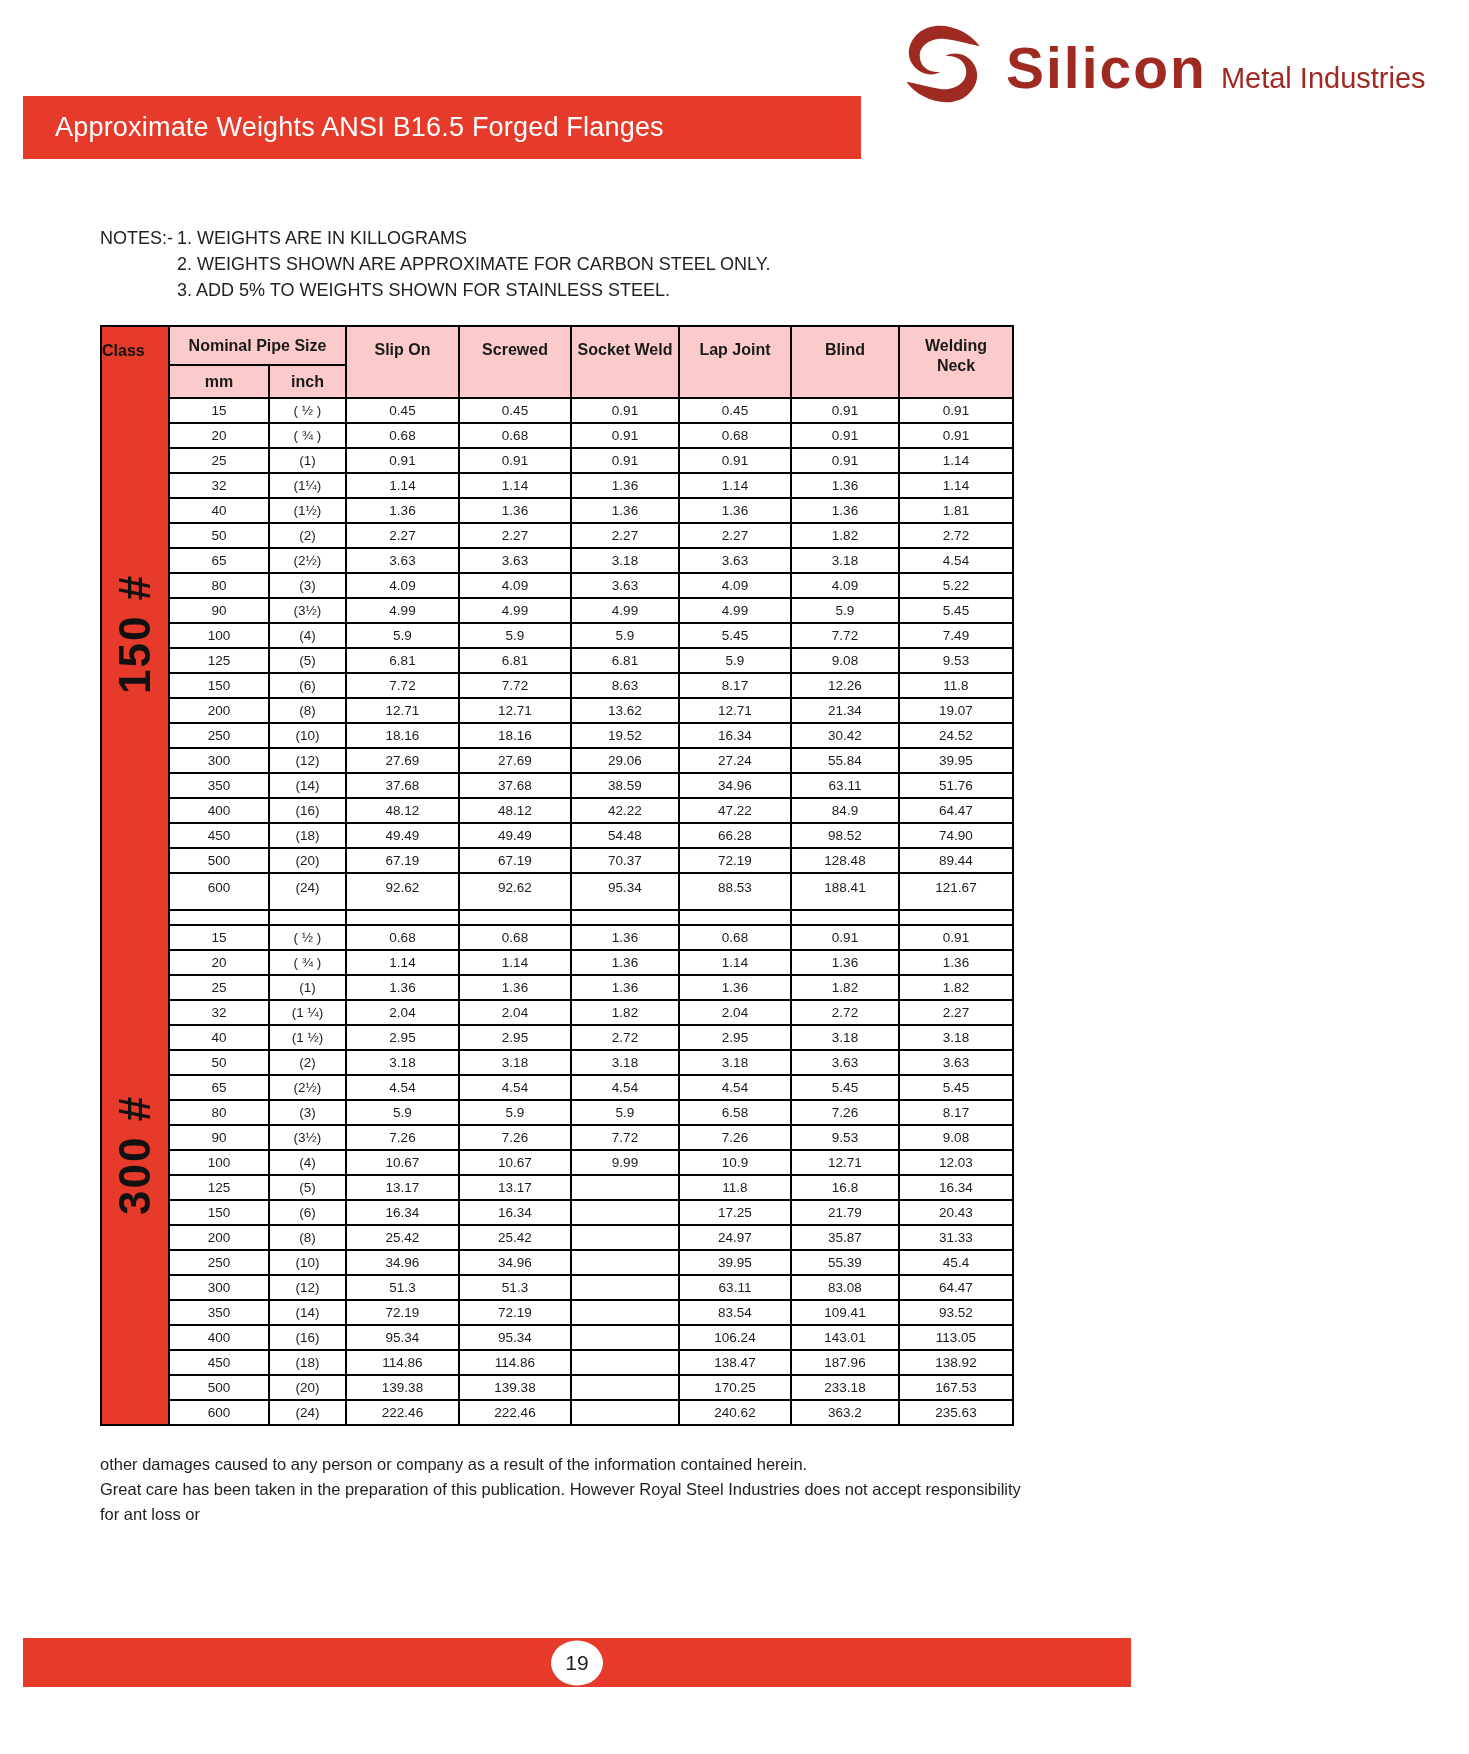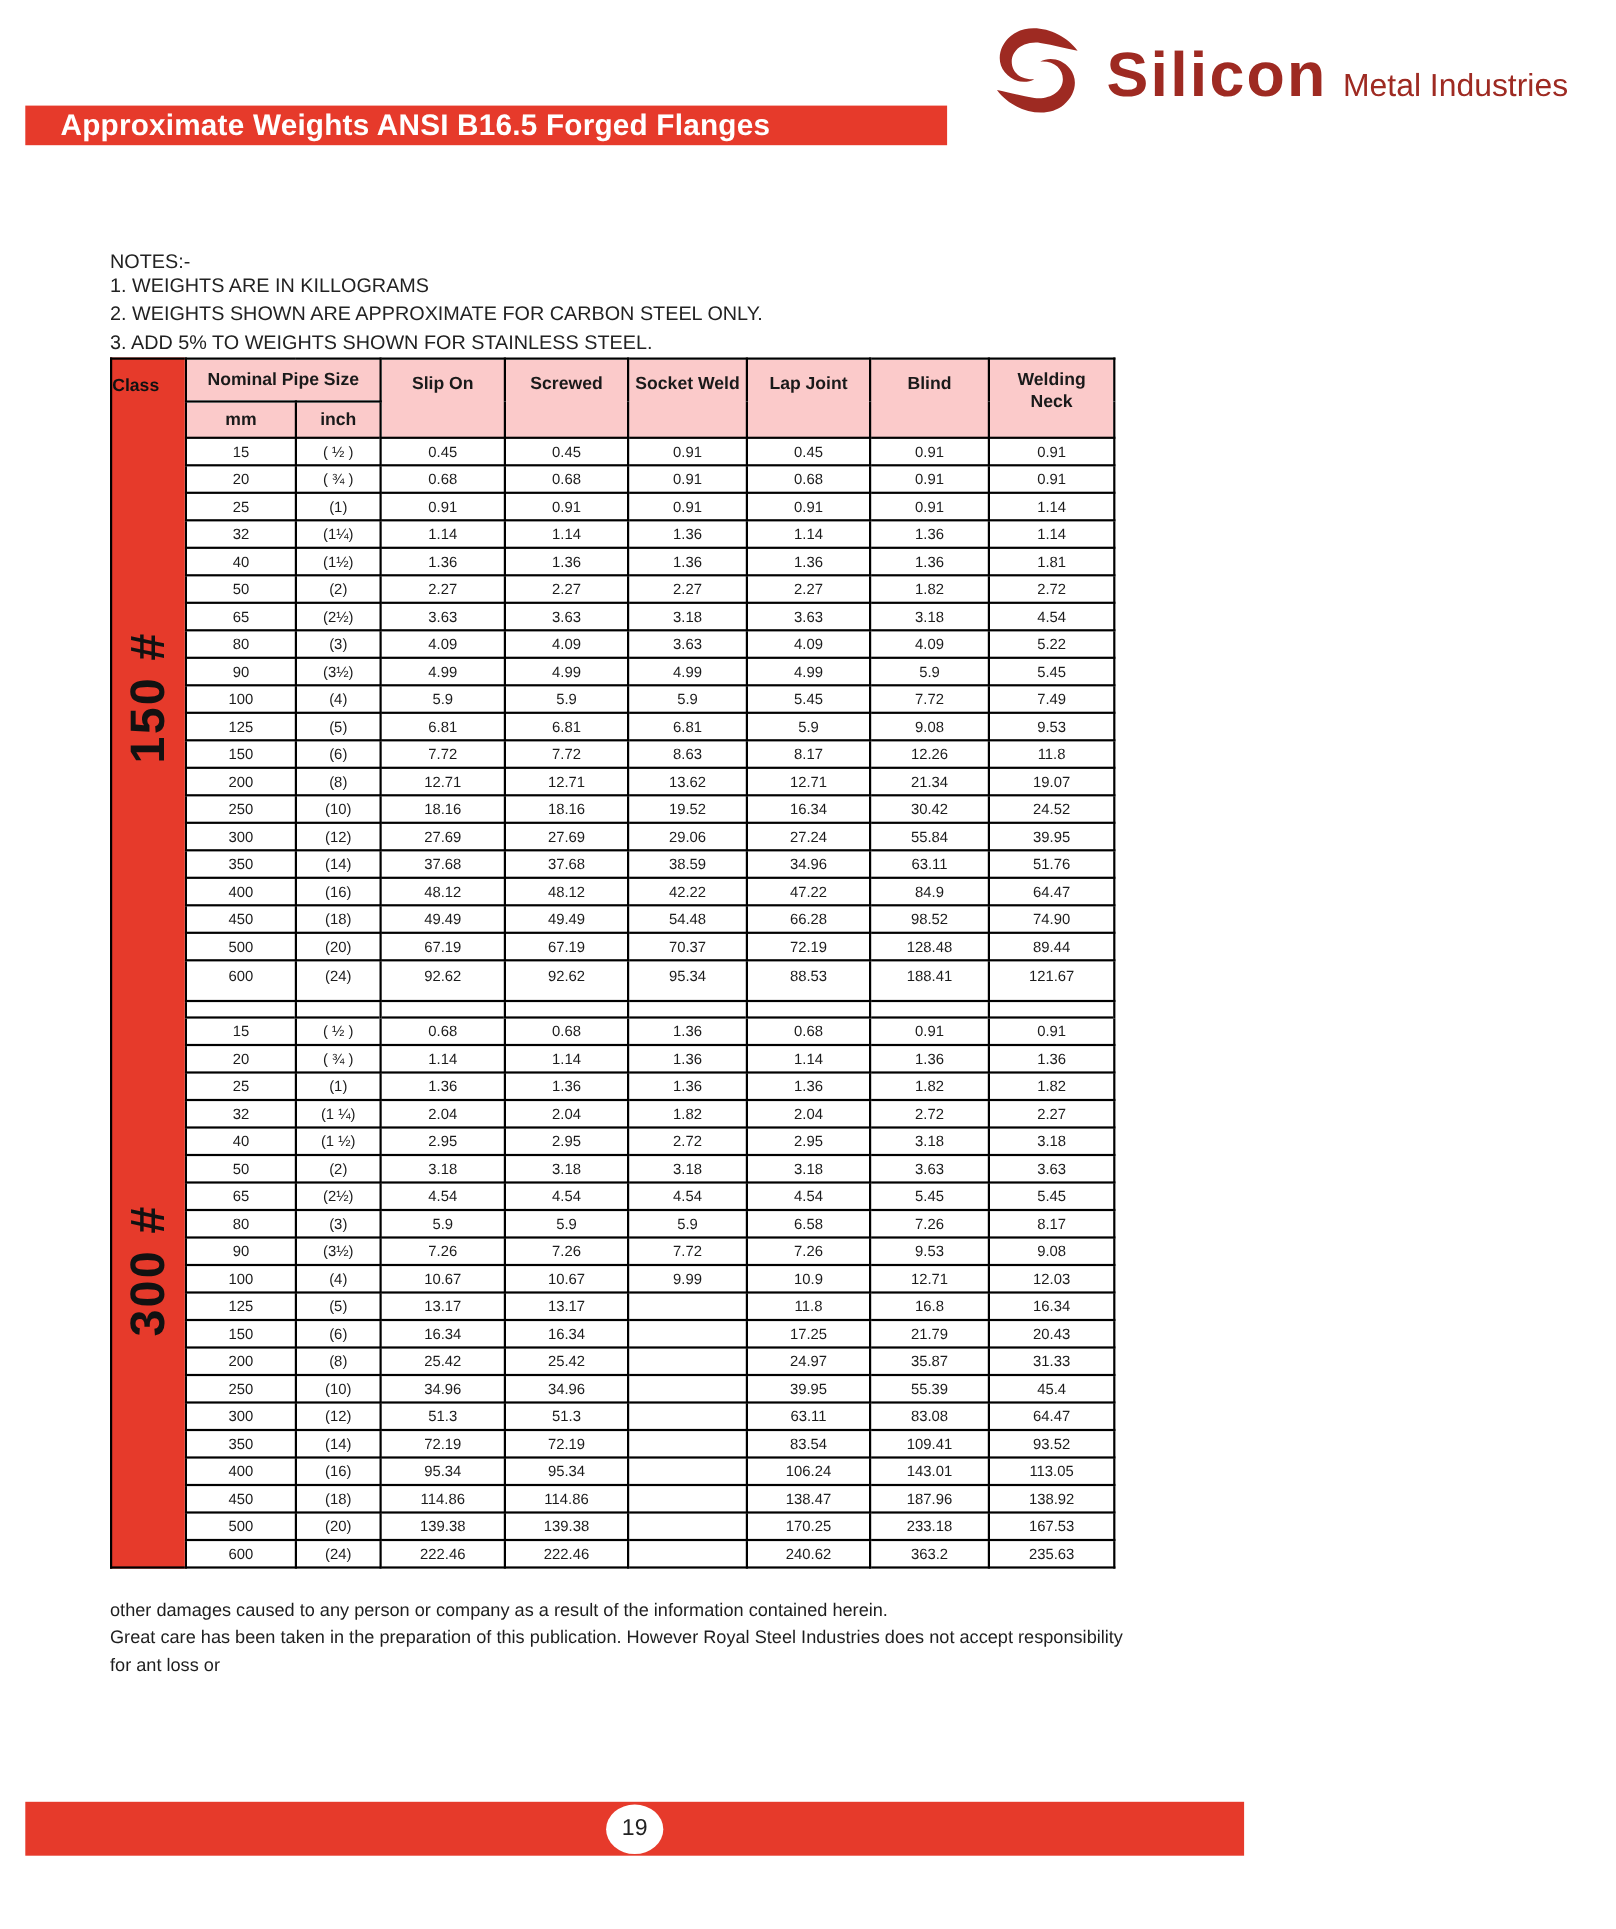--- a/index.html
+++ b/index.html
@@ -22,28 +22,28 @@
   .logo-swirl path { fill: var(--logo-red); }
   .logo-text { display: flex; align-items: baseline; padding-top: 18px; }
   .logo-name {
     font-size: 57px; font-weight: bold; color: var(--logo-red);
     letter-spacing: 2px; line-height: 1;
   }
   .logo-suffix { font-size: 29px; color: var(--logo-red); margin-left: 14px; font-weight: 500; }
 
   
   .title-banner {
-    position: absolute; left: 23px; top: 96px; width: 838px; height: 36px;
+    position: absolute; left: 23px; top: 96px; width: 838px; height: 63px;
     background: var(--banner-red); color: #ffffff;
     display: flex; align-items: center; padding-left: 32px;
-    font-size: 27px; font-weight: bold; letter-spacing: 0.2px;
+    font-size: 27px; font-weight: normal; letter-spacing: 0.2px;
   }
 
   
-  .notes { position: absolute; left: 100px; top: 228px; display: flex; font-size: 18px; color: #222; flex-direction: column; }
+  .notes { position: absolute; left: 100px; top: 228px; display: flex; font-size: 18px; color: #222; }
   .notes-label { width: 77px; }
   .note-item { margin-bottom: 5px; white-space: nowrap; }
 
   
   .table-wrap { position: absolute; left: 100px; top: 325px; display: flex; }
   .class-col {
     width: 68px; background: var(--banner-red);
     border: 2px solid var(--border-black); border-right: 0;
     position: relative; flex: 0 0 68px;
   }

